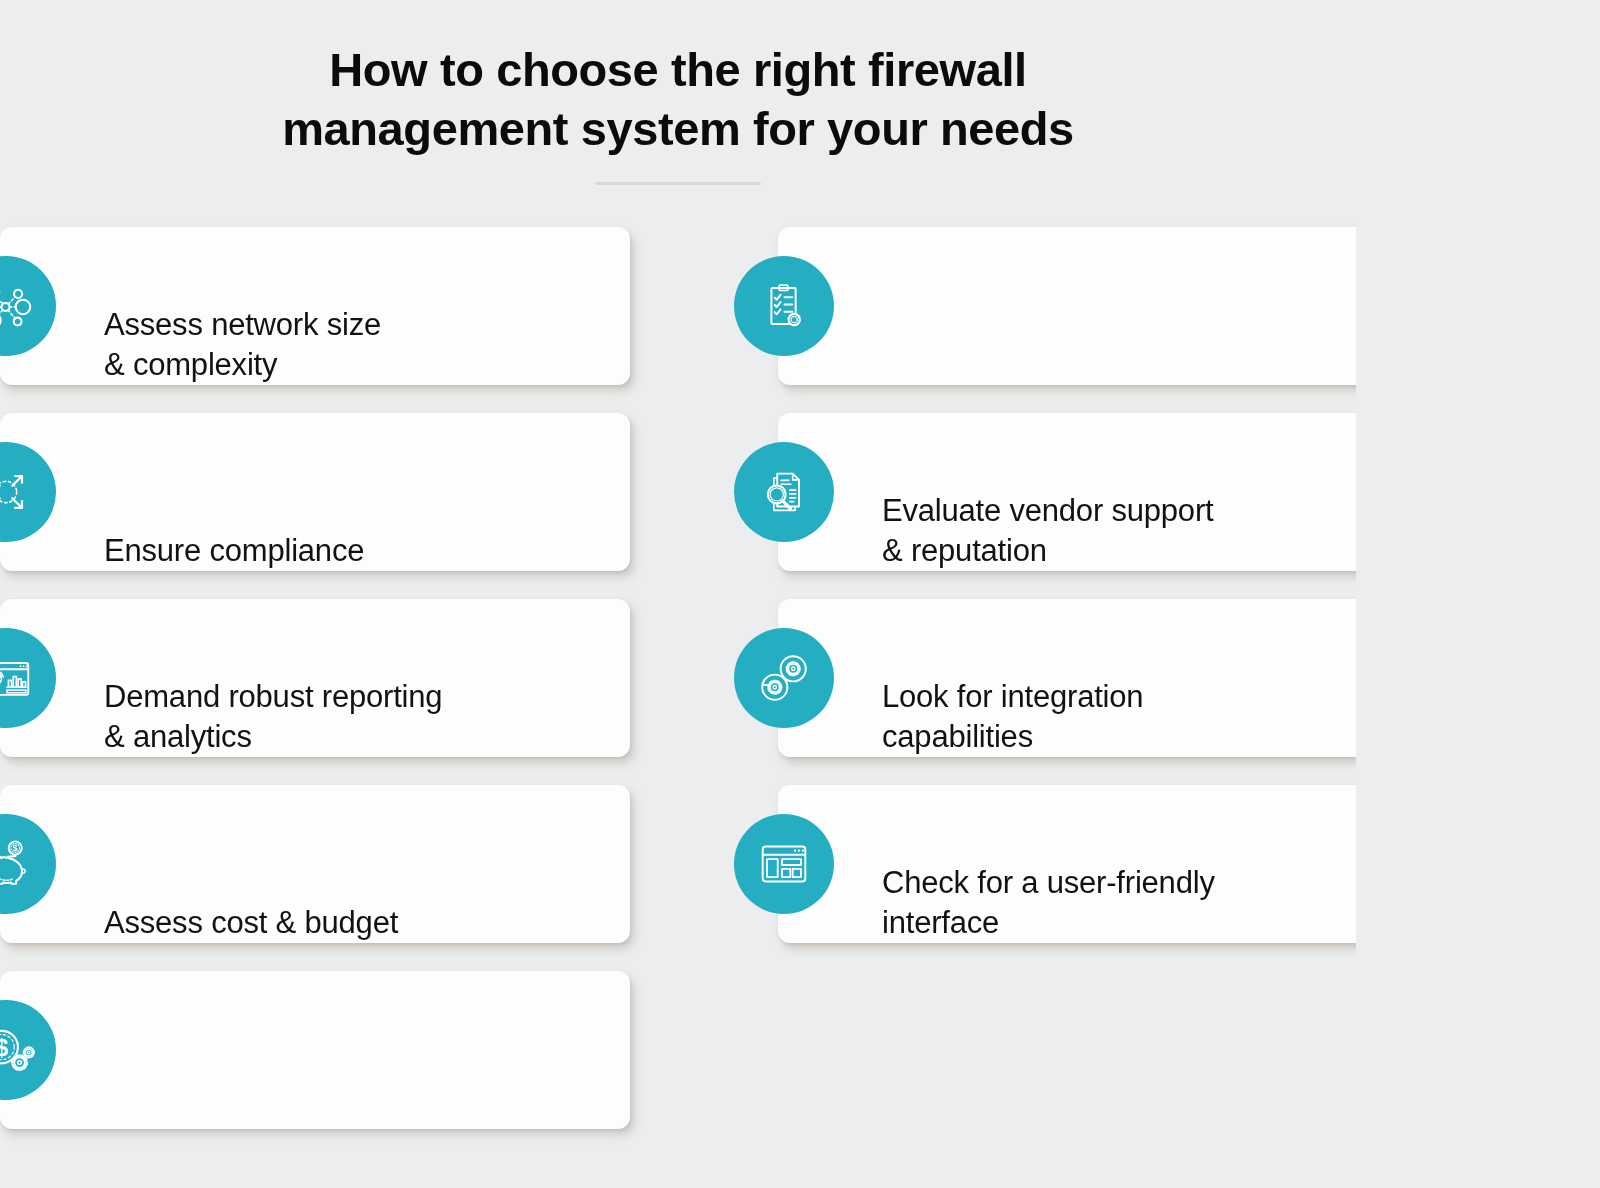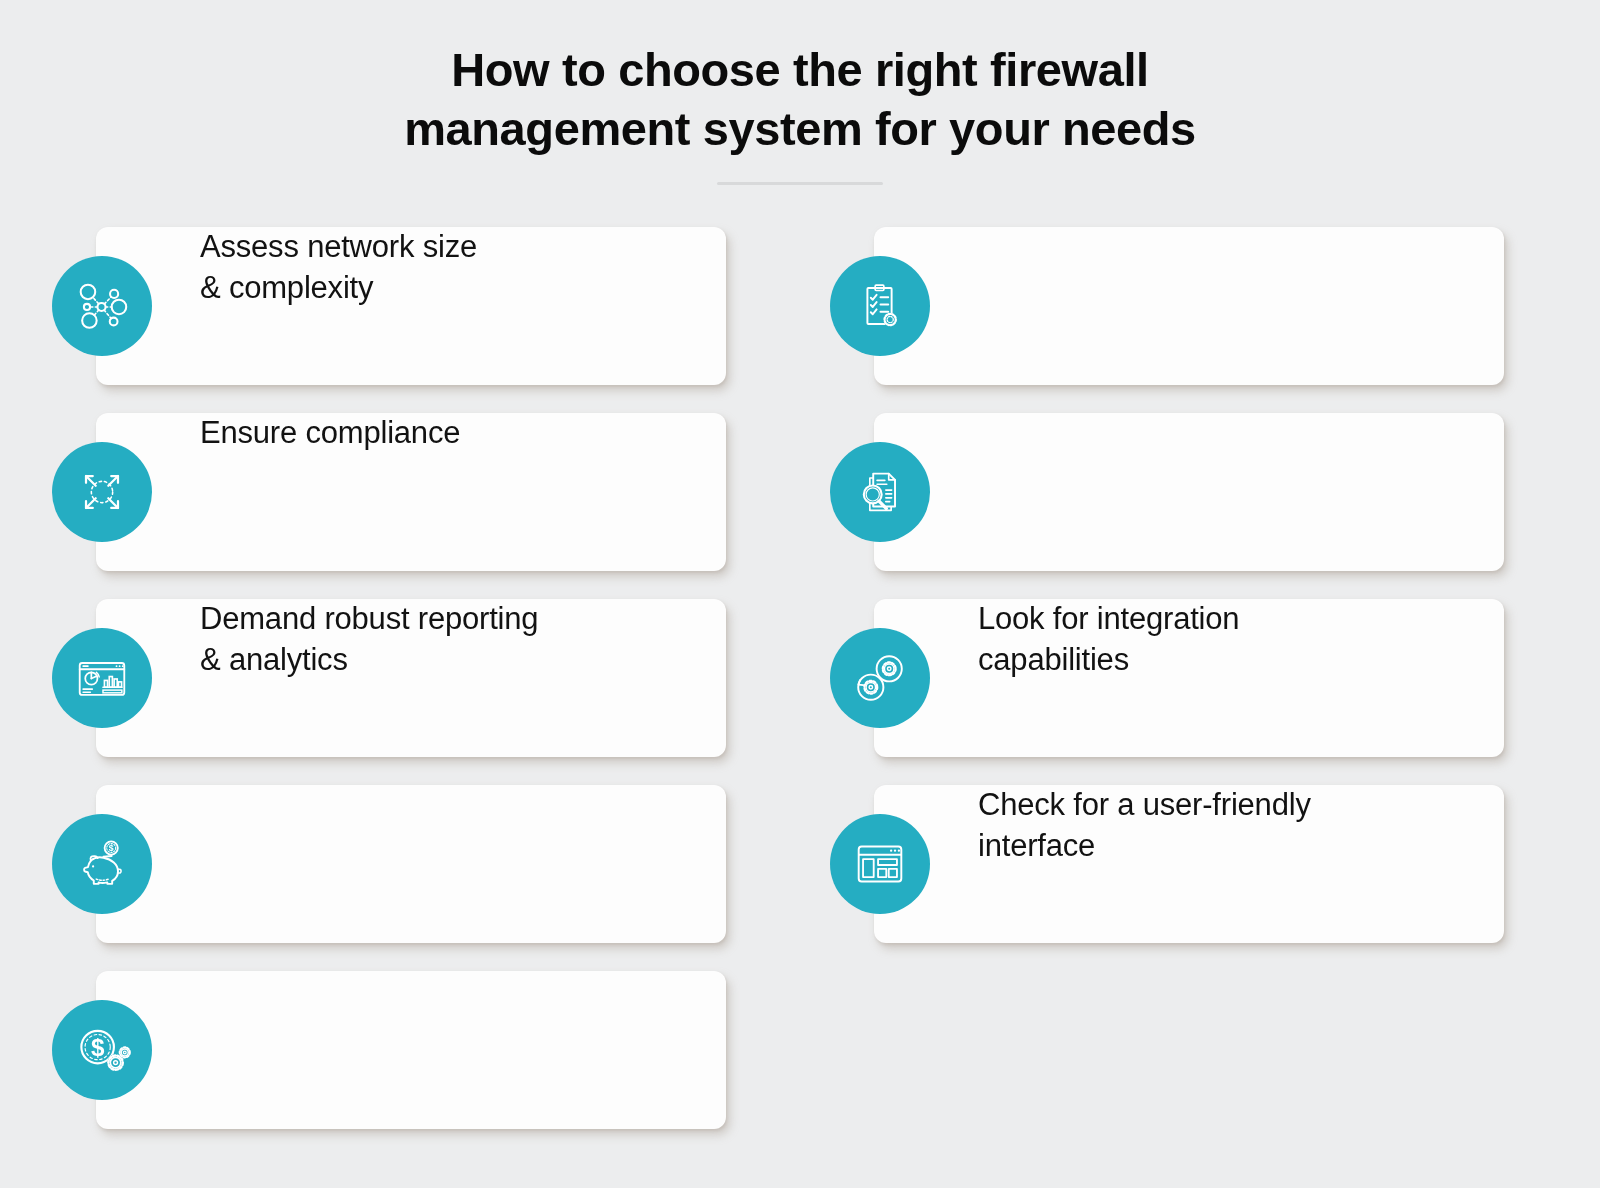--- a/index.html
+++ b/index.html
@@ -3,34 +3,34 @@
 <meta charset="utf-8">
 <style>
   :root{
     --accent:#25adc2;
     --bg:#ecedee;
     --card:#fdfdfd;
     --ink:#121212;
   }
   *{margin:0;padding:0;box-sizing:border-box;}
   body{background:var(--bg);font-family:"Liberation Sans","DejaVu Sans",sans-serif;}
-  .page{position:relative;width:1600px;height:1188px;background:var(--bg);overflow:hidden;}
+  .page{position:relative;width:1356px;height:1188px;background:var(--bg);overflow:hidden;}
   .title{
     padding-top:40px;text-align:center;font-size:47px;font-weight:bold;
     line-height:1.26;letter-spacing:-0.4px;color:#0b0b0b;white-space:pre-line;
   }
   .divider{width:166px;height:3px;background:#d8d9da;border-radius:2px;margin:24px auto 0 auto;}
   .grid{
     width:1408px;margin:42px auto 0 auto;
     display:grid;grid-template-columns:630px 630px;column-gap:148px;row-gap:28px;
     grid-auto-rows:158px;
   }
   .card{
     position:relative;background:var(--card);border-radius:12px;
-    display:flex;align-items:flex-start;
+    display:flex;align-items:flex-end;
     padding-left:104px;padding-right:28px;
     box-shadow:4px 6px 10px rgba(164,152,140,0.40),1px 2px 3px rgba(164,152,140,0.25);
   }
   .badge{
     position:absolute;left:-44px;top:50%;transform:translateY(-50%);
     width:100px;height:100px;border-radius:50%;background:var(--accent);
     display:flex;align-items:center;justify-content:center;
   }
   .badge svg{width:62px;height:62px;display:block;}
   .card-text{
@@ -125,20 +125,22 @@
             <line x1="38" y1="30" x2="44" y2="30"></line>
             <line x1="38" y1="34" x2="44" y2="34"></line>
             <line x1="38" y1="38" x2="44" y2="38"></line>
             <line x1="38" y1="42" x2="42" y2="42"></line>
           </g>
           <circle cx="24.5" cy="34.5" r="9.2" style="fill:var(--accent)" stroke-width="2.2"></circle>
           <circle cx="24.5" cy="34.5" r="6.8" stroke-width="1.2"></circle>
           <line x1="31" y1="41.5" x2="38.5" y2="49" stroke-width="3.4"></line>
         </svg>
       </div>
+      <p class="card-text">Evaluate vendor support
+&amp; reputation</p>
     </div>
 
     <div class="card">
       <div class="badge">
         <svg viewBox="0 0 64 64" fill="none" stroke="#fff" stroke-linecap="round">
           <rect x="9" y="16.5" width="46" height="33" rx="2.5" stroke-width="1.9"></rect>
           <line x1="9" y1="23" x2="55" y2="23" stroke-width="1.9"></line>
           <line x1="12.5" y1="19.8" x2="17.5" y2="19.8" stroke-width="1.7"></line>
           <circle cx="47" cy="19.8" r="0.95" fill="#fff" stroke="none"></circle>
           <circle cx="50.2" cy="19.8" r="0.95" fill="#fff" stroke="none"></circle>
@@ -193,20 +195,21 @@
           <circle cx="41.5" cy="15.5" r="4.6" stroke-width="1.1" stroke-dasharray="1.5 1.5"></circle>
           <text x="41.5" y="18.8" font-size="9" font-weight="bold" fill="#fff" stroke="none" text-anchor="middle">$</text>
           <line x1="33.5" y1="24.5" x2="42" y2="23.7" stroke-width="2"></line>
           <path d="M20.5,28.5 C24,25.5 29,24.5 33.5,25.5 C42,27 48.5,32.5 48.5,39.5 C48.5,44 46,47.5 42.5,49.5 V52.5 H37.5 V51 C34.5,51.7 30.5,51.7 28.5,51 V52.5 H23.5 V49 C20,46.8 17.8,43.5 17.3,40.5 L14.5,39.8 C13.2,39.4 13.2,36.4 14.5,36 L17.5,35.2 C18,32.8 19,30.3 20.5,28.5 Z" stroke-width="2"></path>
           <path d="M20.5,28.8 q-1.8,-5.3 3.9,-5 q2.6,0.2 3,2.1" stroke-width="1.8"></path>
           <circle cx="22.8" cy="34.5" r="1.15" fill="#fff" stroke="none"></circle>
           <path d="M48.5,37.5 q3.4,-0.6 3.2,2 q-0.2,2.2 -2.6,1.8" stroke-width="1.6"></path>
           <path d="M26,47.5 q6.5,2.6 13,0" stroke-width="1.4" stroke-dasharray="1.8 1.8"></path>
         </svg>
       </div>
+      <p class="card-text">Assess cost &amp; budget</p>
     </div>
 
     <div class="card">
       <div class="badge">
         <svg viewBox="0 0 64 64" fill="none" stroke="#fff" stroke-linejoin="round">
           <rect x="10" y="14" width="44" height="36" rx="3" stroke-width="2"></rect>
           <line x1="10" y1="22.5" x2="54" y2="22.5" stroke-width="2"></line>
           <circle cx="43.5" cy="18.2" r="1.2" fill="#fff" stroke="none"></circle>
           <circle cx="47.5" cy="18.2" r="1.2" fill="#fff" stroke="none"></circle>
           <circle cx="51.5" cy="18.2" r="1.2" fill="#fff" stroke="none"></circle>

